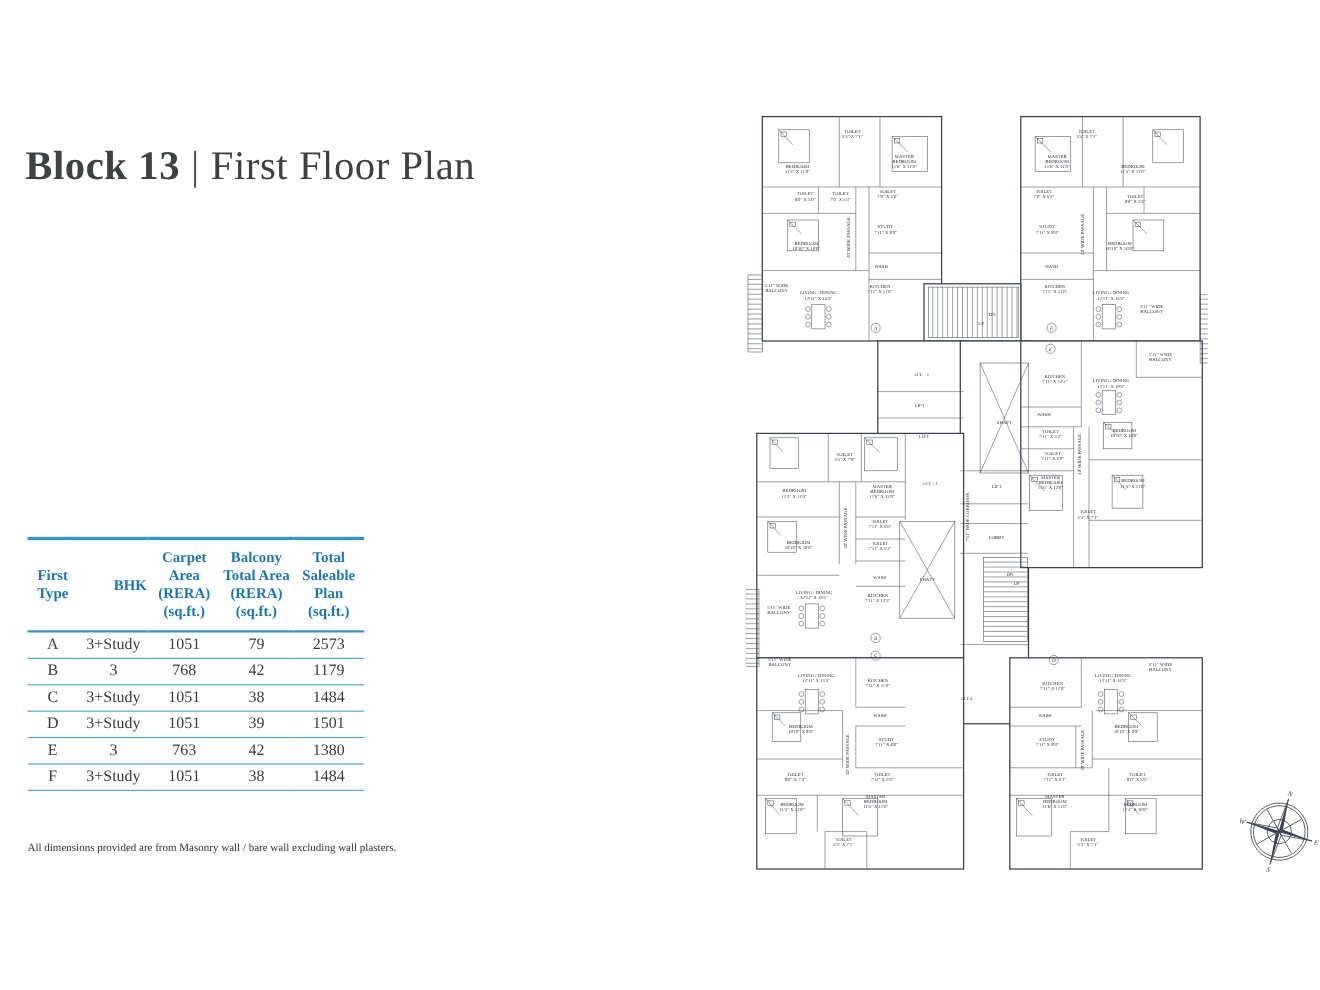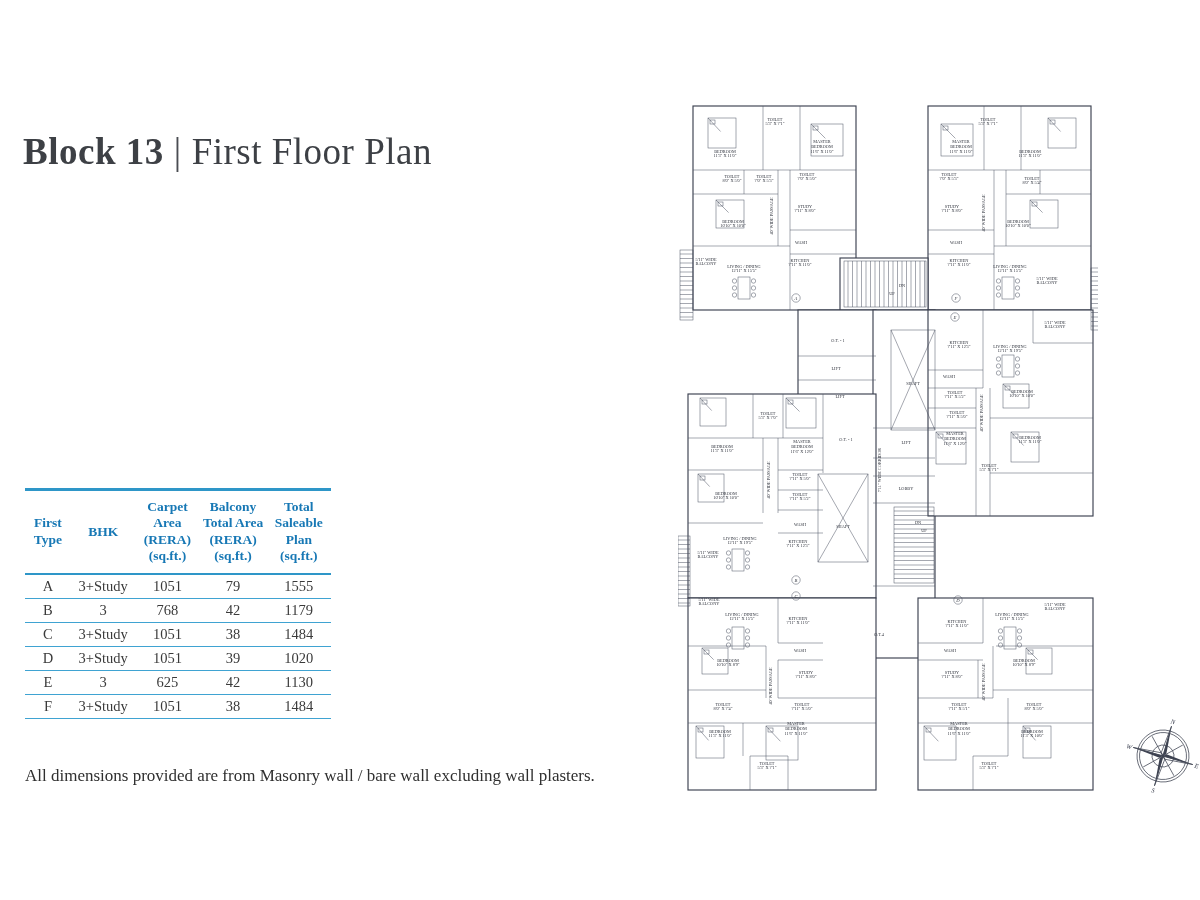--- a/index.html
+++ b/index.html
@@ -11,25 +11,25 @@
   #title .tb{font-weight:bold;}
   #title .sep{font-weight:300;margin:0 10px;color:#4a4d52;}
   
   #area-table{position:absolute;left:25px;top:488px;width:306px;border-collapse:collapse;
               border-top:3px solid #2e96c8;}
   #area-table th{color:#1778b5;font-weight:bold;font-size:13.5px;line-height:1.22;
                  text-align:center;vertical-align:middle;padding:8px 2px;
                  border-bottom:2px solid #2e96c8;}
   #area-table td{font-size:14.5px;color:#3a3a3a;text-align:center;height:23px;
                  border-bottom:1.5px solid #3fa3d2;padding:0 2px;}
-  #area-table th:nth-child(1){width:46px;} #area-table th:nth-child(2){width:64px;}
+  #area-table th:nth-child(1){width:46px;} #area-table th:nth-child(2){width:64px;text-align:right;}
   #area-table th:nth-child(3){width:64px;} #area-table th:nth-child(4){width:68px;}
   #area-table th:nth-child(5){width:64px;}
   
-  #note{position:absolute;left:25px;top:766px;font-size:17px;color:#2f2f2f;}
+  #note{position:absolute;left:25px;top:766px;font-size:10px;color:#2f2f2f;}
   
   #plan-svg{position:absolute;left:678px;top:98px;}
   .wall{fill:#ffffff;stroke:#3c4150;stroke-width:1.15;}
   .part{stroke:#4a5061;stroke-width:0.5;fill:none;}
   .lbl{font-family:"Liberation Serif",serif;font-size:4.3px;fill:#2e323c;text-anchor:middle;}
   .mlbl{font-family:"Liberation Serif",serif;font-style:italic;font-size:4.6px;fill:#2e323c;text-anchor:middle;}
   
   #compass{position:absolute;left:1124px;top:714px;}
   .cline{stroke:#3c4150;stroke-width:0.7;fill:none;}
   .cfill{fill:#3c4150;stroke:none;}
@@ -52,49 +52,49 @@
           <th>Balcony Total Area (RERA) (sq.ft.)</th>
           <th>Total Saleable Plan (sq.ft.)</th>
         </tr>
     </thead>
     <tbody id="tbody">
         <tr>
           <td>A</td>
           <td>3+Study</td>
           <td>1051</td>
           <td>79</td>
-          <td>1555</td>
+          <td>2573</td>
         </tr>
         <tr>
           <td>B</td>
           <td>3</td>
           <td>768</td>
           <td>42</td>
           <td>1179</td>
         </tr>
         <tr>
           <td>C</td>
           <td>3+Study</td>
           <td>1051</td>
           <td>38</td>
           <td>1484</td>
         </tr>
         <tr>
           <td>D</td>
           <td>3+Study</td>
           <td>1051</td>
           <td>39</td>
-          <td>1020</td>
+          <td>1501</td>
         </tr>
         <tr>
           <td>E</td>
           <td>3</td>
-          <td>625</td>
+          <td>763</td>
           <td>42</td>
-          <td>1130</td>
+          <td>1380</td>
         </tr>
         <tr>
           <td>F</td>
           <td>3+Study</td>
           <td>1051</td>
           <td>38</td>
           <td>1484</td>
         </tr>
       </tbody>
   </table>

